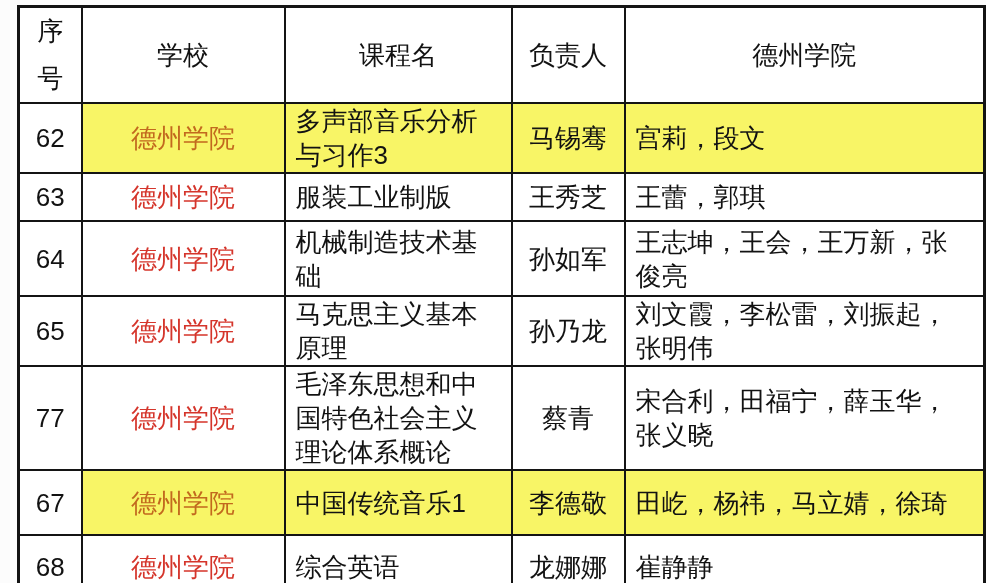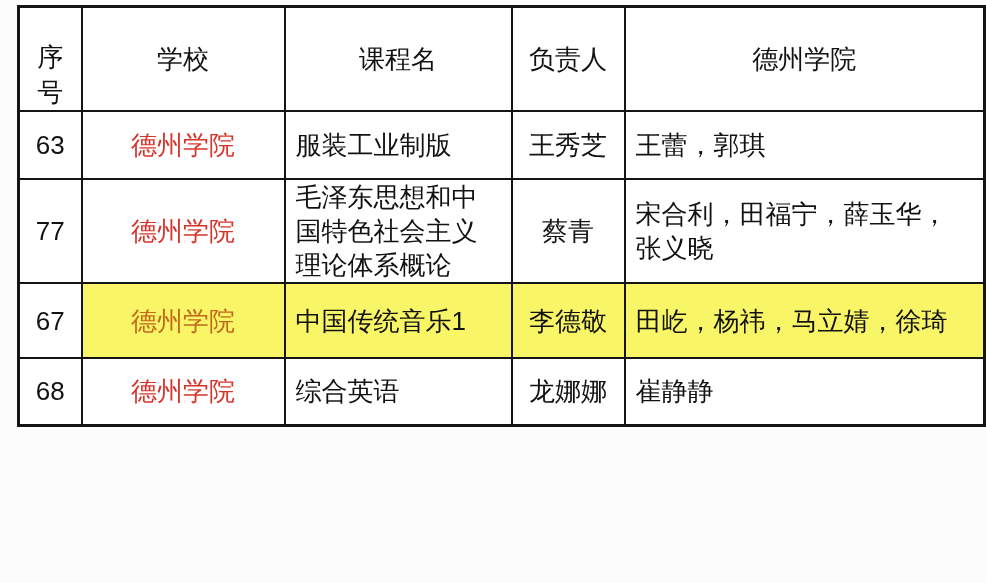--- a/index.html
+++ b/index.html
@@ -28,34 +28,33 @@
   th, td {
     border: 2px solid var(--border-black, #141414);
     vertical-align: middle;
     text-align: center;
     padding: 0;
     background: #ffffff;
     overflow: hidden;
   }
   thead tr { height: 66px; }
   tbody tr:nth-child(1) { height: 68px; }
-  tbody tr:nth-child(2) { height: 64px; }
+  tbody tr:nth-child(2) { height: 48px; }
   tbody tr:nth-child(3) { height: 75px; }
   tbody tr:nth-child(4) { height: 67px; }
   tbody tr:nth-child(5) { height: 103px; }
   tbody tr:nth-child(6) { height: 65px; }
   tbody tr:nth-child(7) { height: 64px; }
 
   th { font-weight: normal; }
   .vstack {
     display: inline-block;
     width: 1em;
     word-break: break-all;
-    line-height: 35px;
-    margin-top: 32px;
+    line-height: 47px;
   }
   td.c-course, td.c-members {
     text-align: left;
     padding: 0 16px 0 10px;
     word-break: break-all;
   }
   td.c-school { color: var(--school-red, #d5352b); }
   tr.hl td:not(.c-seq) { background: var(--highlight-yellow, #f8f566); }
   tr.hl td.c-school { color: var(--school-orange, #c2691e); }
 </style>
@@ -74,26 +73,47 @@
     <thead>
       <tr>
         <th><span class="vstack">序号</span></th>
         <th>学校</th>
         <th>课程名</th>
         <th>负责人</th>
         <th>德州学院</th>
       </tr>
     </thead>
     <tbody id="tbody">
+        <tr class="hl">
+    <td class="c-seq">62</td>
+    <td class="c-school">德州学院</td>
+    <td class="c-course">多声部音乐分析与习作3</td>
+    <td class="c-leader">马锡骞</td>
+    <td class="c-members">宫莉，段文</td>
+  </tr>
         <tr>
     <td class="c-seq">63</td>
     <td class="c-school">德州学院</td>
     <td class="c-course">服装工业制版</td>
     <td class="c-leader">王秀芝</td>
     <td class="c-members">王蕾，郭琪</td>
+  </tr>
+        <tr>
+    <td class="c-seq">64</td>
+    <td class="c-school">德州学院</td>
+    <td class="c-course">机械制造技术基础</td>
+    <td class="c-leader">孙如军</td>
+    <td class="c-members">王志坤，王会，王万新，张俊亮</td>
+  </tr>
+        <tr>
+    <td class="c-seq">65</td>
+    <td class="c-school">德州学院</td>
+    <td class="c-course">马克思主义基本原理</td>
+    <td class="c-leader">孙乃龙</td>
+    <td class="c-members">刘文霞，李松雷，刘振起，张明伟</td>
   </tr>
         <tr>
     <td class="c-seq">77</td>
     <td class="c-school">德州学院</td>
     <td class="c-course">毛泽东思想和中国特色社会主义理论体系概论</td>
     <td class="c-leader">蔡青</td>
     <td class="c-members">宋合利，田福宁，薛玉华，张义晓</td>
   </tr>
         <tr class="hl">
     <td class="c-seq">67</td>

